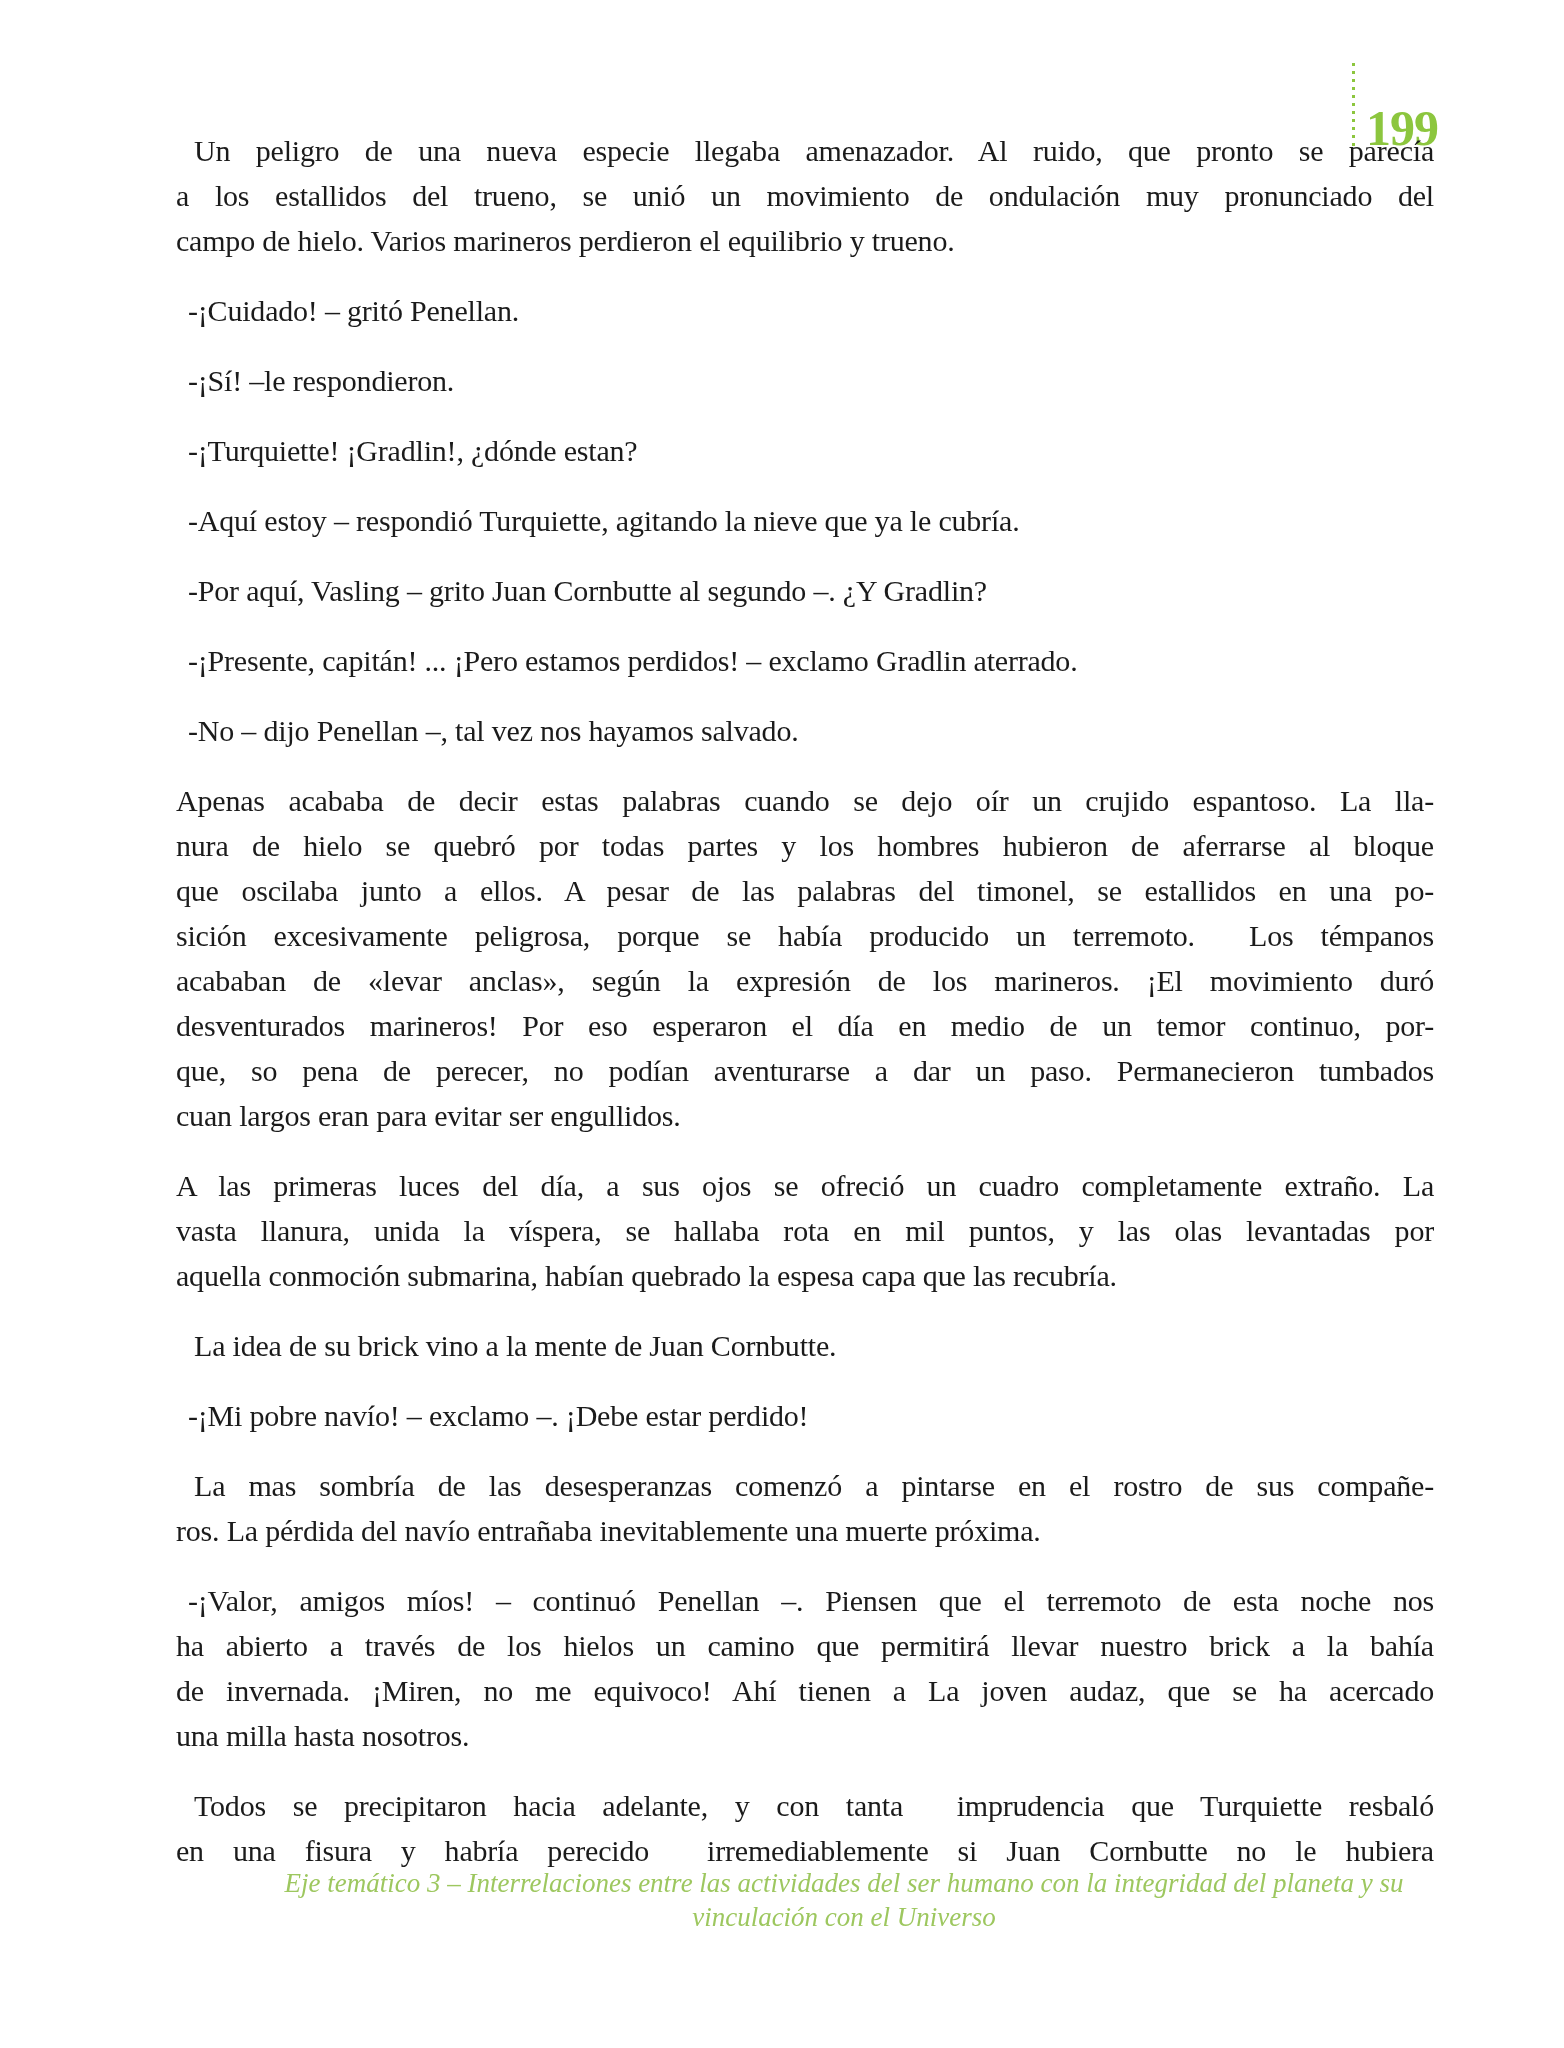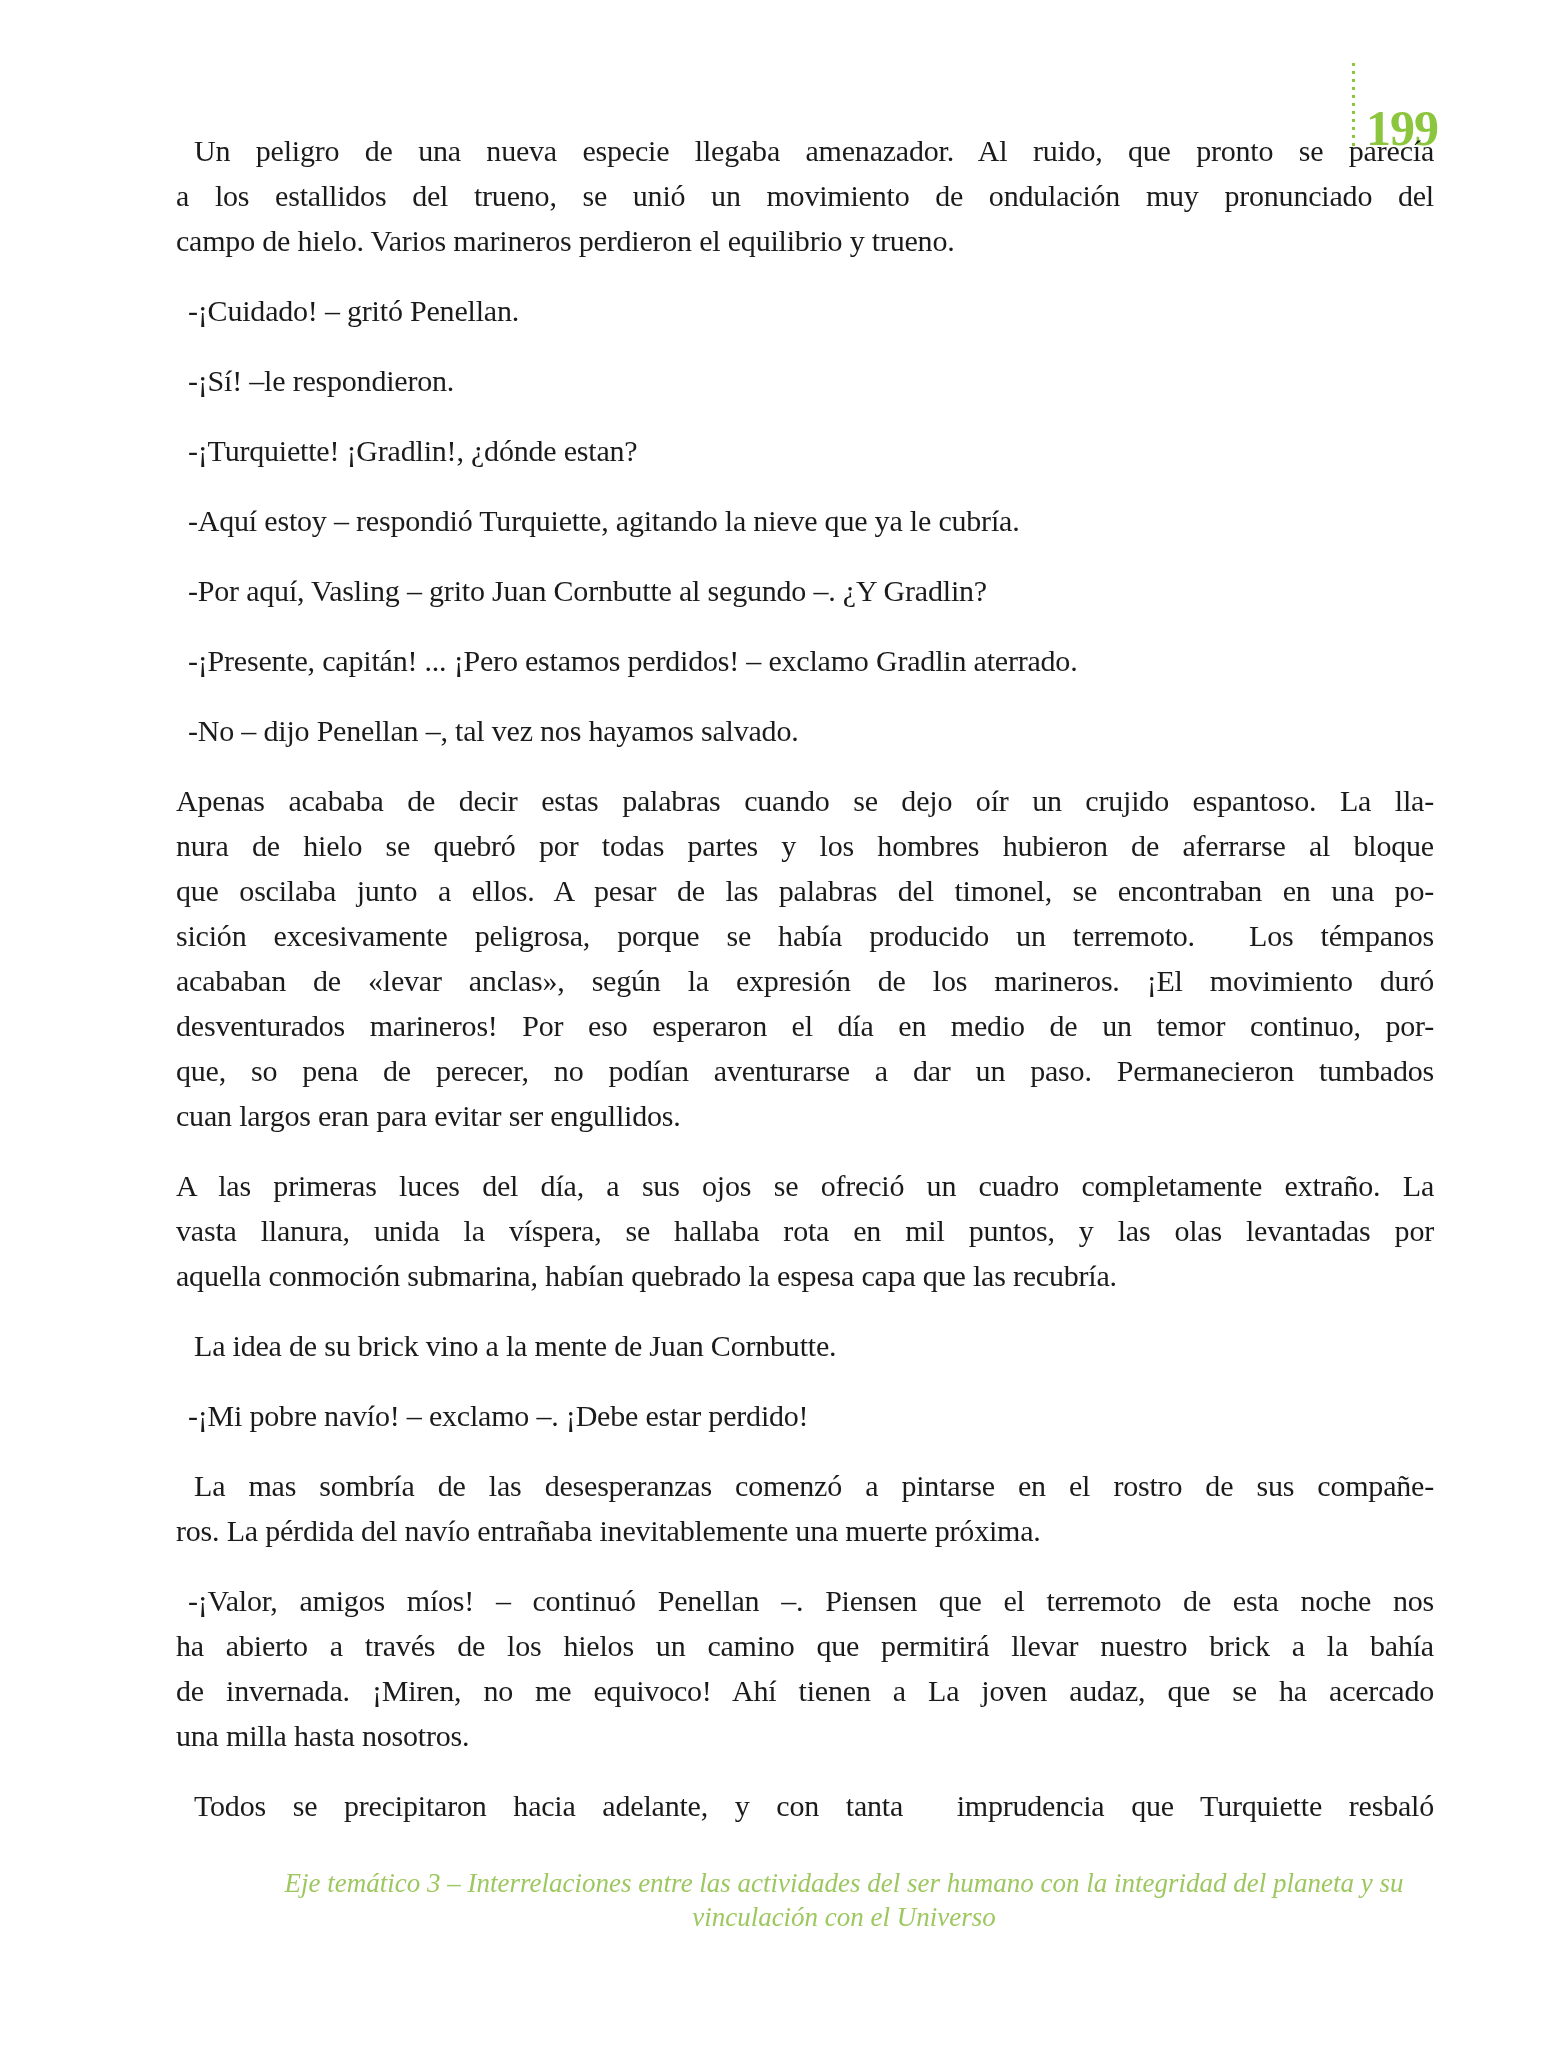--- a/index.html
+++ b/index.html
@@ -110,21 +110,21 @@
       </div>
       <div class="para dialog indent">
         <div class="line last">-¡Presente, capitán! ... ¡Pero estamos perdidos! – exclamo Gradlin aterrado.</div>
       </div>
       <div class="para dialog indent">
         <div class="line last">-No – dijo Penellan –, tal vez nos hayamos salvado.</div>
       </div>
       <div class="para narrative">
         <div class="line">Apenas acababa de decir estas palabras cuando se dejo oír un crujido espantoso. La lla-</div>
         <div class="line">nura de hielo se quebró por todas partes y los hombres hubieron de aferrarse al bloque</div>
-        <div class="line">que oscilaba junto a ellos. A pesar de las palabras del timonel, se encontraban en una po-</div>
+        <div class="line">que oscilaba junto a ellos. A pesar de las palabras del timonel, se estallidos en una po-</div>
         <div class="line">sición excesivamente peligrosa, porque se había producido un terremoto.  Los témpanos</div>
         <div class="line">acababan de «levar anclas», según la expresión de los marineros. ¡El movimiento duró</div>
         <div class="line">desventurados marineros! Por eso esperaron el día en medio de un temor continuo, por-</div>
         <div class="line">que, so pena de perecer, no podían aventurarse a dar un paso. Permanecieron tumbados</div>
         <div class="line last">cuan largos eran para evitar ser engullidos.</div>
       </div>
       <div class="para narrative">
         <div class="line">A las primeras luces del día, a sus ojos se ofreció un cuadro completamente extraño. La</div>
         <div class="line">vasta llanura, unida la víspera, se hallaba rota en mil puntos, y las olas levantadas por</div>
         <div class="line last">aquella conmoción submarina, habían quebrado la espesa capa que las recubría.</div>
@@ -140,18 +140,19 @@
         <div class="line last">ros. La pérdida del navío entrañaba inevitablemente una muerte próxima.</div>
       </div>
       <div class="para dialog indent">
         <div class="line">-¡Valor, amigos míos! – continuó Penellan –. Piensen que el terremoto de esta noche nos</div>
         <div class="line">ha abierto a través de los hielos un camino que permitirá llevar nuestro brick a la bahía</div>
         <div class="line">de invernada. ¡Miren, no me equivoco! Ahí tienen a La joven audaz, que se ha acercado</div>
         <div class="line last">una milla hasta nosotros.</div>
       </div>
       <div class="para narrative indent">
         <div class="line">Todos se precipitaron hacia adelante, y con tanta  imprudencia que Turquiette resbaló</div>
+        <div class="line">en una fisura y habría perecido  irremediablemente si Juan Cornbutte no le hubiera</div>
       </div>
     </div>
 
   <div class="footer" style="color: rgb(157, 199, 95);">Eje temático 3 – Interrelaciones entre las actividades del ser humano con la integridad del planeta y su vinculación con el Universo</div>
 
 </div>
 
 </body></html>

